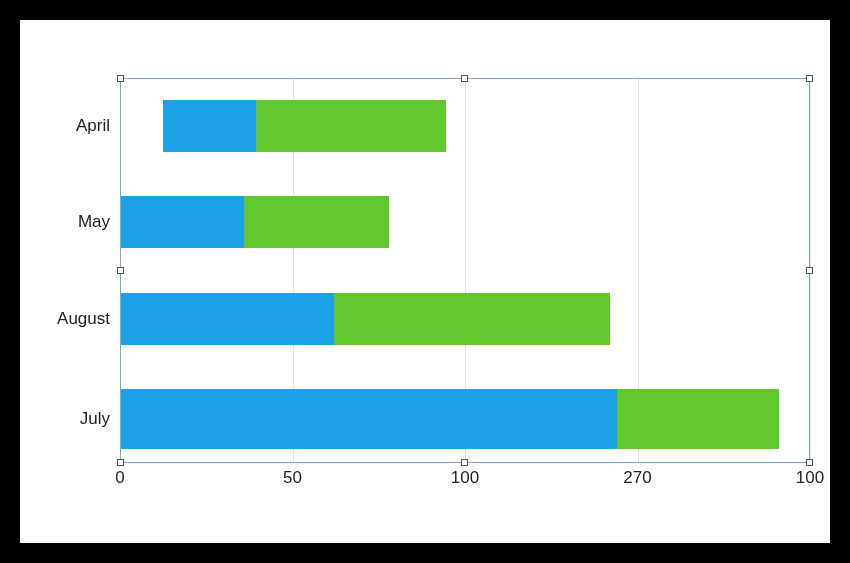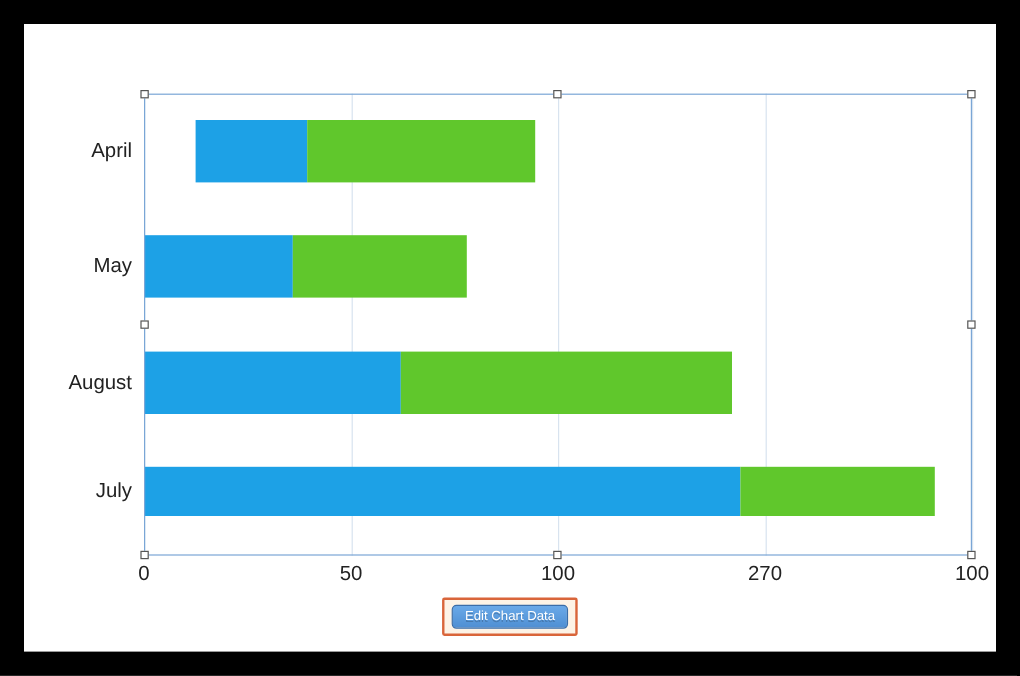--- a/index.html
+++ b/index.html
@@ -134,21 +134,21 @@
           <div class="row" style="top: 118.375px; height: 52px;">
             <div class="y-label">May</div>
             <div class="seg" style="width: 124.2px; background: rgb(29, 161, 230);"></div>
             <div class="seg" style="width: 144.9px; background: rgb(96, 199, 44);"></div>
           </div>
           <div class="row" style="top: 214.625px; height: 52px;">
             <div class="y-label">August</div>
             <div class="seg" style="width: 213.9px; background: rgb(29, 161, 230);"></div>
             <div class="seg" style="width: 276px; background: rgb(96, 199, 44);"></div>
           </div>
-          <div class="row" style="top: 310.875px; height: 41px;">
+          <div class="row" style="top: 310.875px; height: 60px;">
             <div class="y-label">July</div>
             <div class="seg" style="width: 496.8px; background: rgb(29, 161, 230);"></div>
             <div class="seg" style="width: 162.15px; background: rgb(96, 199, 44);"></div>
           </div>
         </div>
 
       <div class="selection-border">
         <div class="handle" style="left:-4px; top:-4px"></div>
         <div class="handle" style="left:50%; top:-4px; margin-left:-4px"></div>
         <div class="handle" style="right:-4px; top:-4px"></div>
@@ -161,18 +161,15 @@
     </div>
 
     <div class="x-axis" id="x-axis">
         <div class="x-tick" style="left: 0px;">0</div>
         <div class="x-tick" style="left: 172.5px;">50</div>
         <div class="x-tick" style="left: 345px;">100</div>
         <div class="x-tick" style="left: 517.5px;">270</div>
         <div class="x-tick" style="left: 690px;">100</div>
       </div>
 
-    <div class="edit-btn-wrap">
-      <button class="edit-btn">Edit Chart Data</button>
-    </div>
 
   </div>
 </div>
 
 </body></html>

